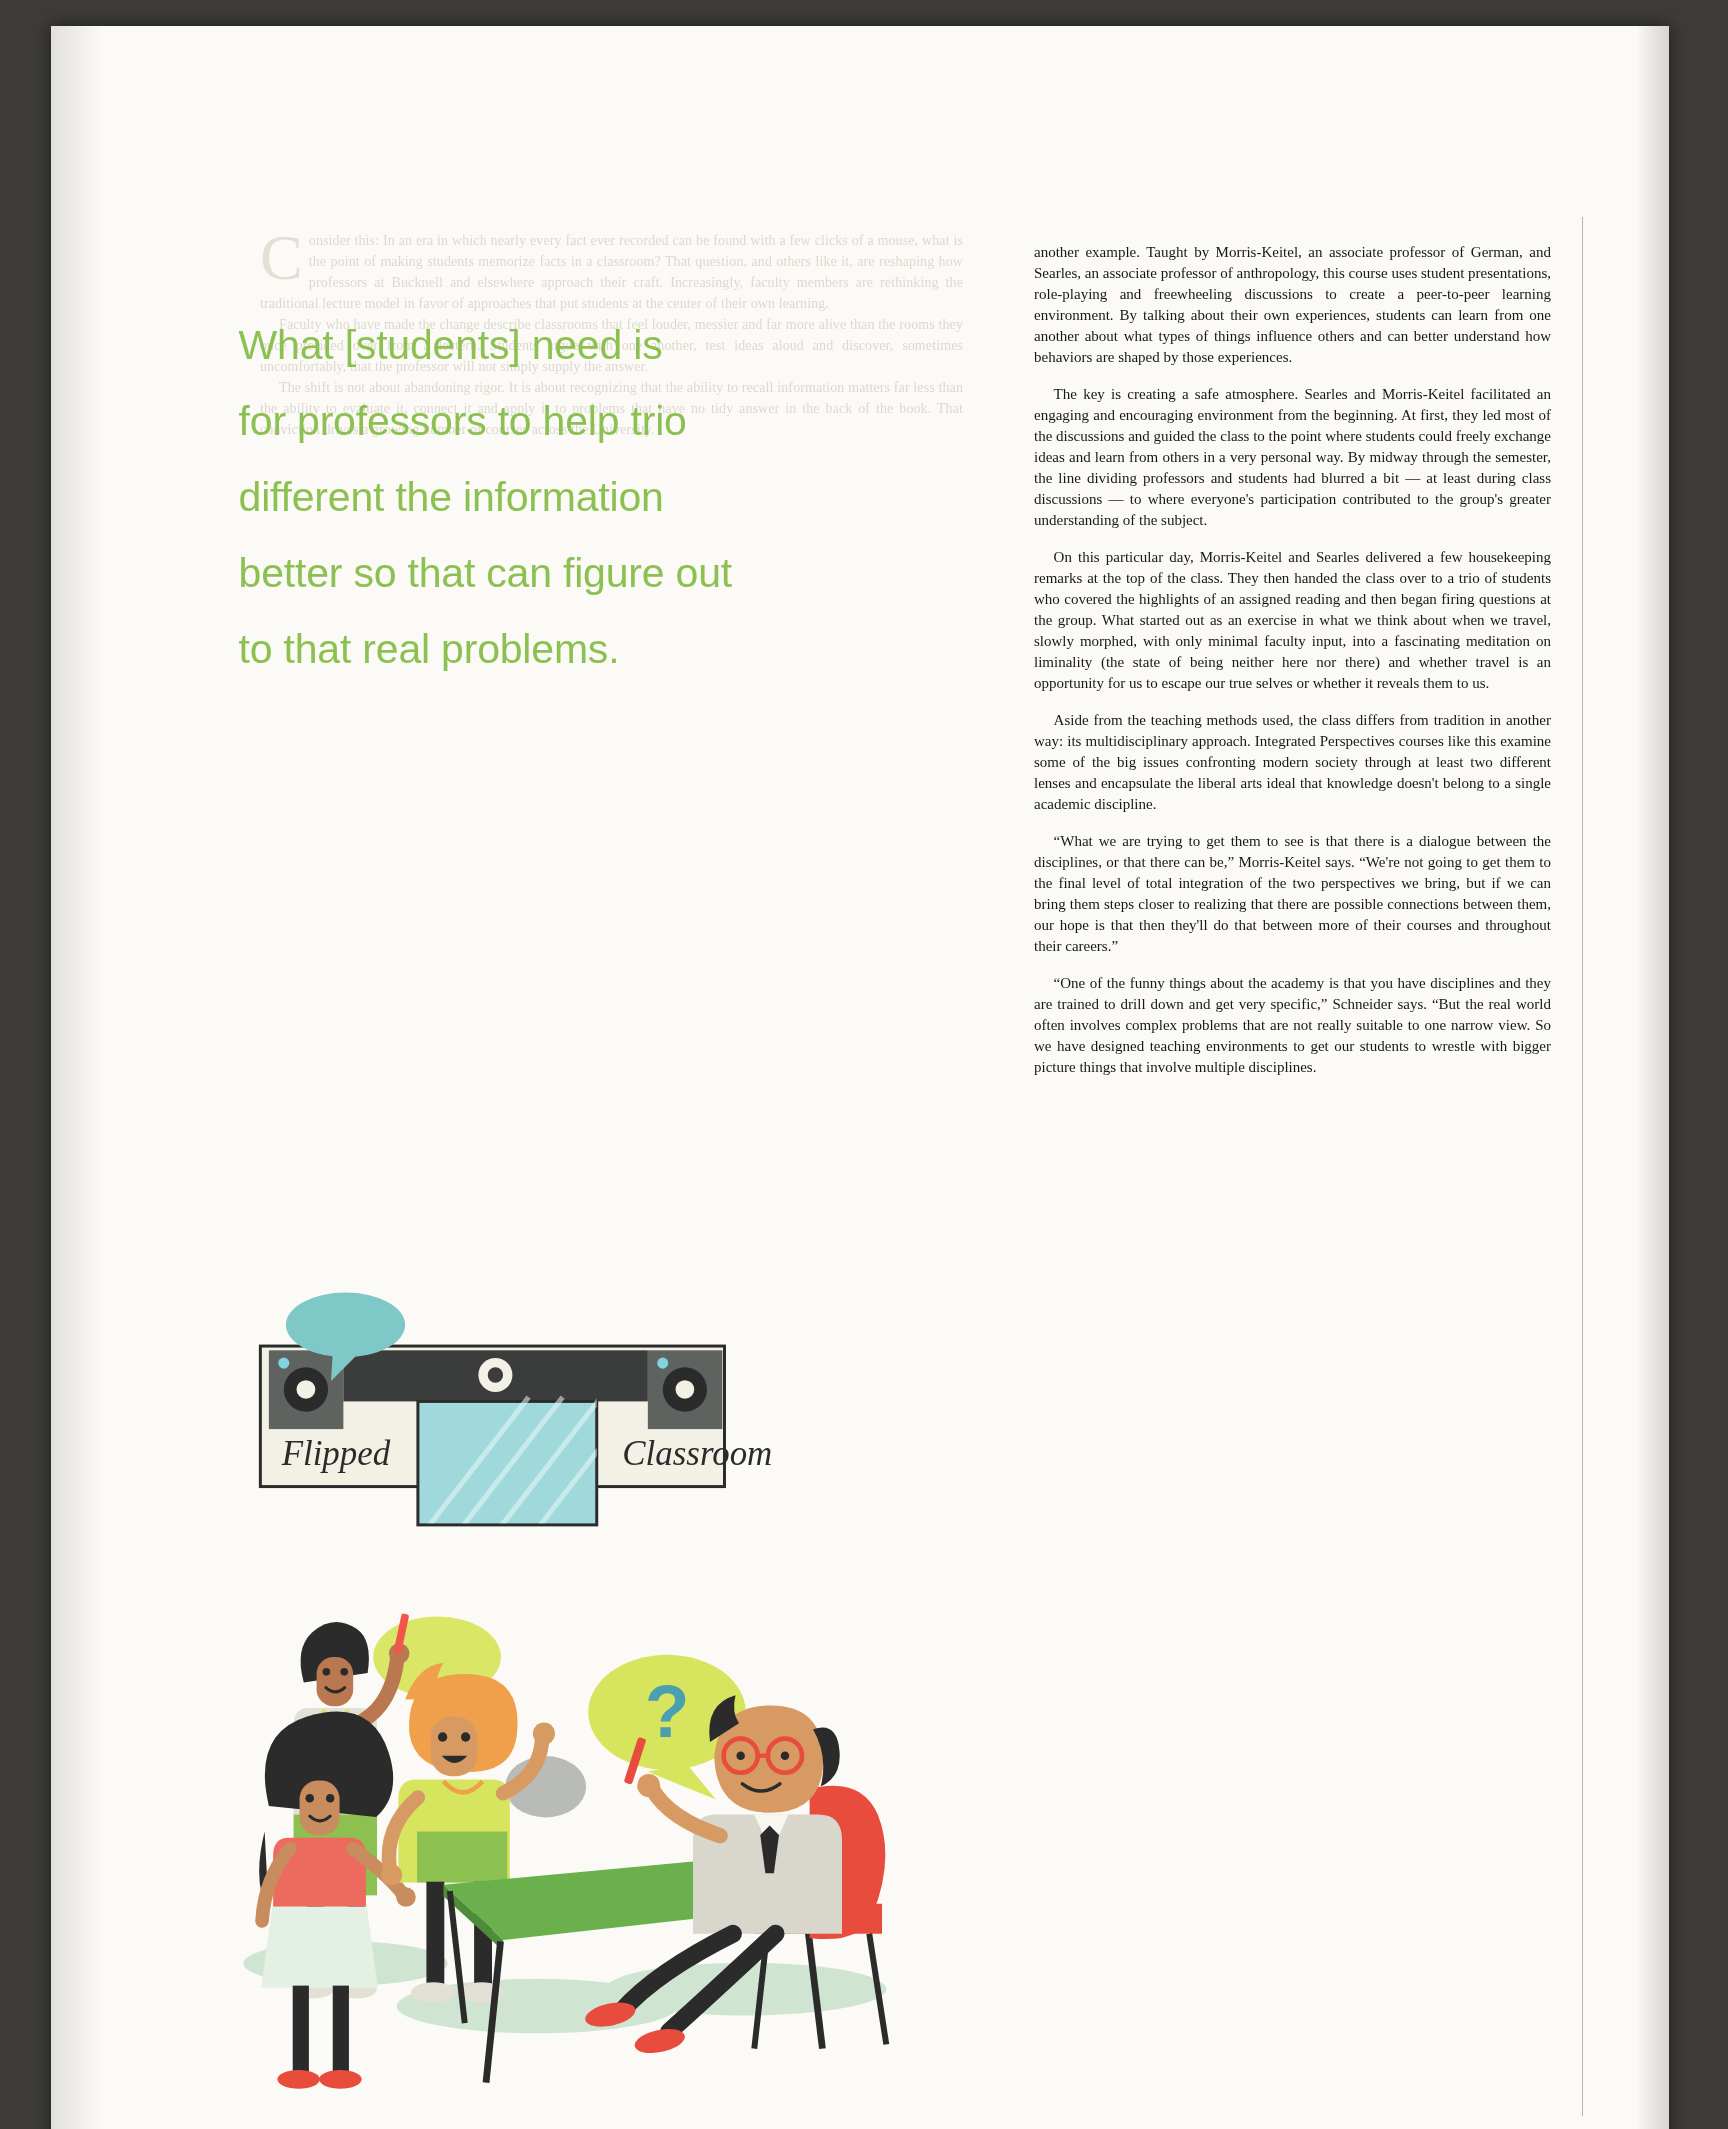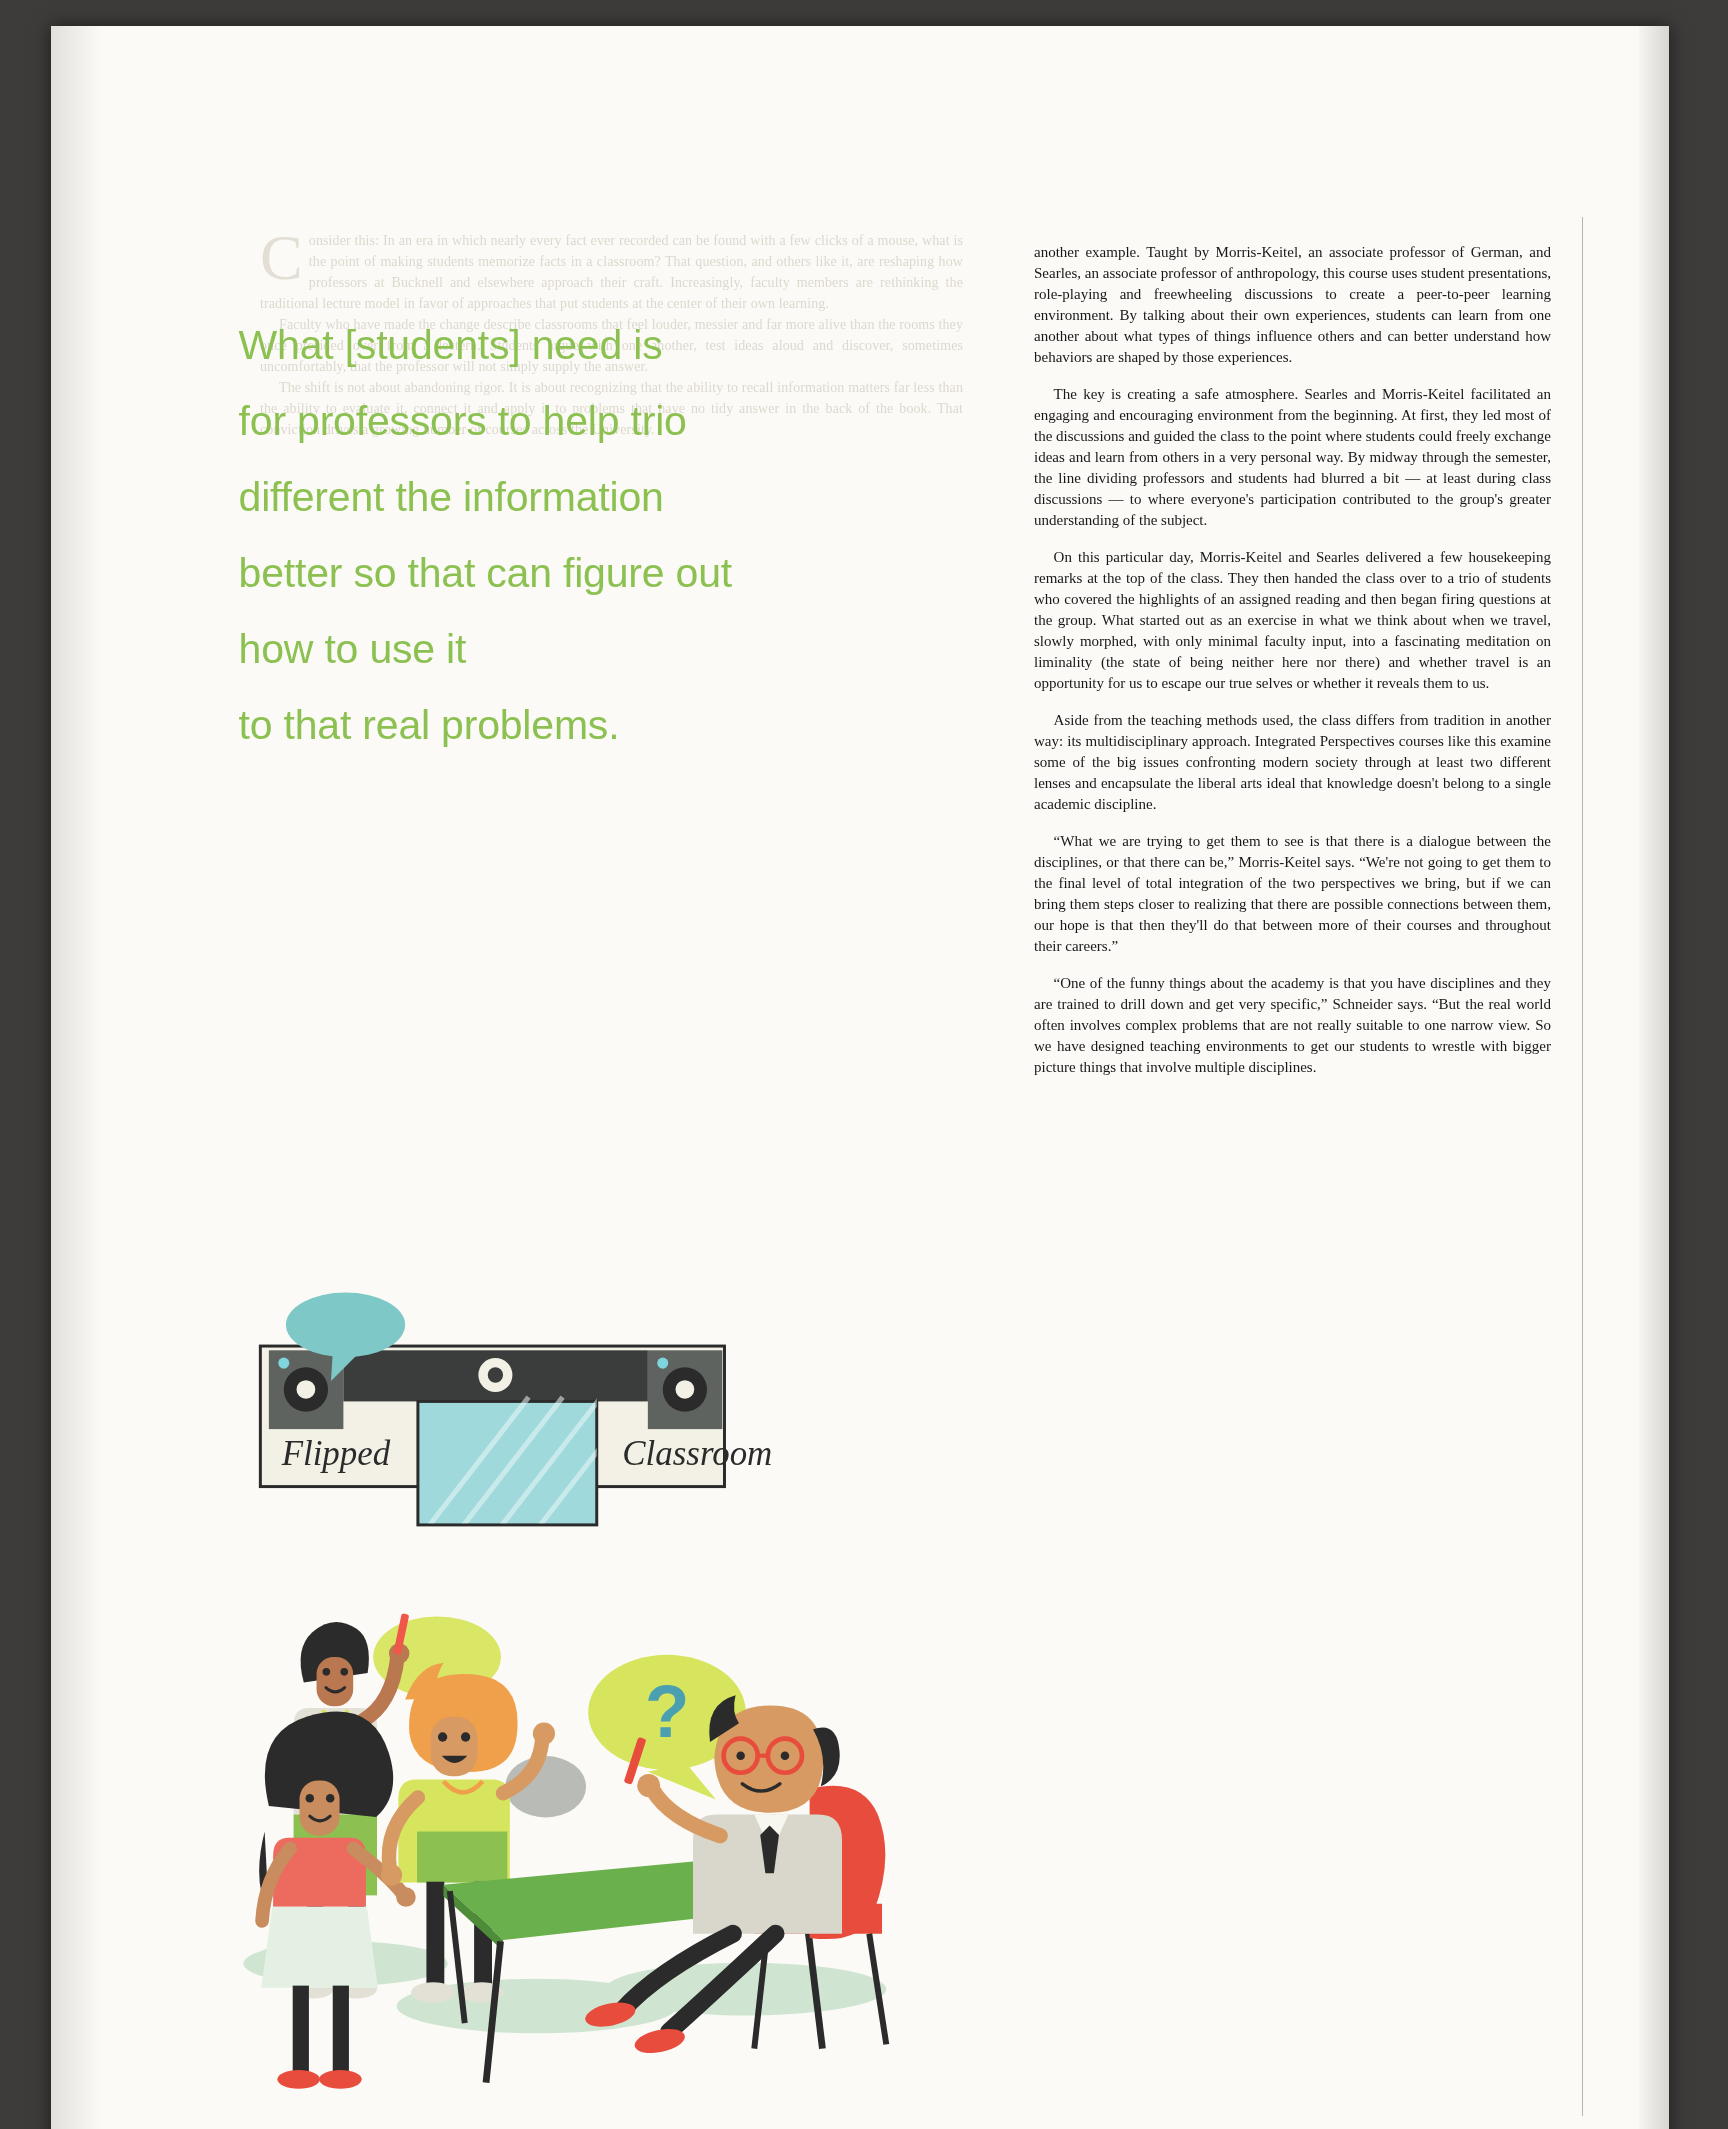--- a/index.html
+++ b/index.html
@@ -157,21 +157,20 @@
           <p><span class="ghost-drop">C</span><span>onsider this: In an era in which nearly every fact ever recorded can be found with a few clicks of a mouse, what is the point of making students memorize facts in a classroom? That question, and others like it, are reshaping how professors at Bucknell and elsewhere approach their craft. Increasingly, faculty members are rethinking the traditional lecture model in favor of approaches that put students at the center of their own learning.</span></p>
           <p><span>Faculty who have made the change describe classrooms that feel louder, messier and far more alive than the rooms they once presided over from a lectern. Students argue with one another, test ideas aloud and discover, sometimes uncomfortably, that the professor will not simply supply the answer.</span></p>
           <p><span>The shift is not about abandoning rigor. It is about recognizing that the ability to recall information matters far less than the ability to evaluate it, connect it and apply it to problems that have no tidy answer in the back of the book. That conviction drives a growing number of courses across the University.</span></p>
         </div>
 
         <div class="pullquote">
           <span class="line">What [students] need is</span>
           <span class="line">for professors to help trio</span>
           <span class="line">different the information</span>
           <span class="line">better so that can figure out</span>
-          <span class="line">how to use it</span>
           <span class="line">to that real problems.</span>
         </div>
 
         <div class="illo">
           <svg width="792" height="852" viewBox="0 0 1860 2000" xmlns="http://www.w3.org/2000/svg">
             <defs>
               <clipPath id="screenClip">
                   <rect x="500" y="236" width="420" height="330" rx="6"></rect>
                 </clipPath>
             </defs>

